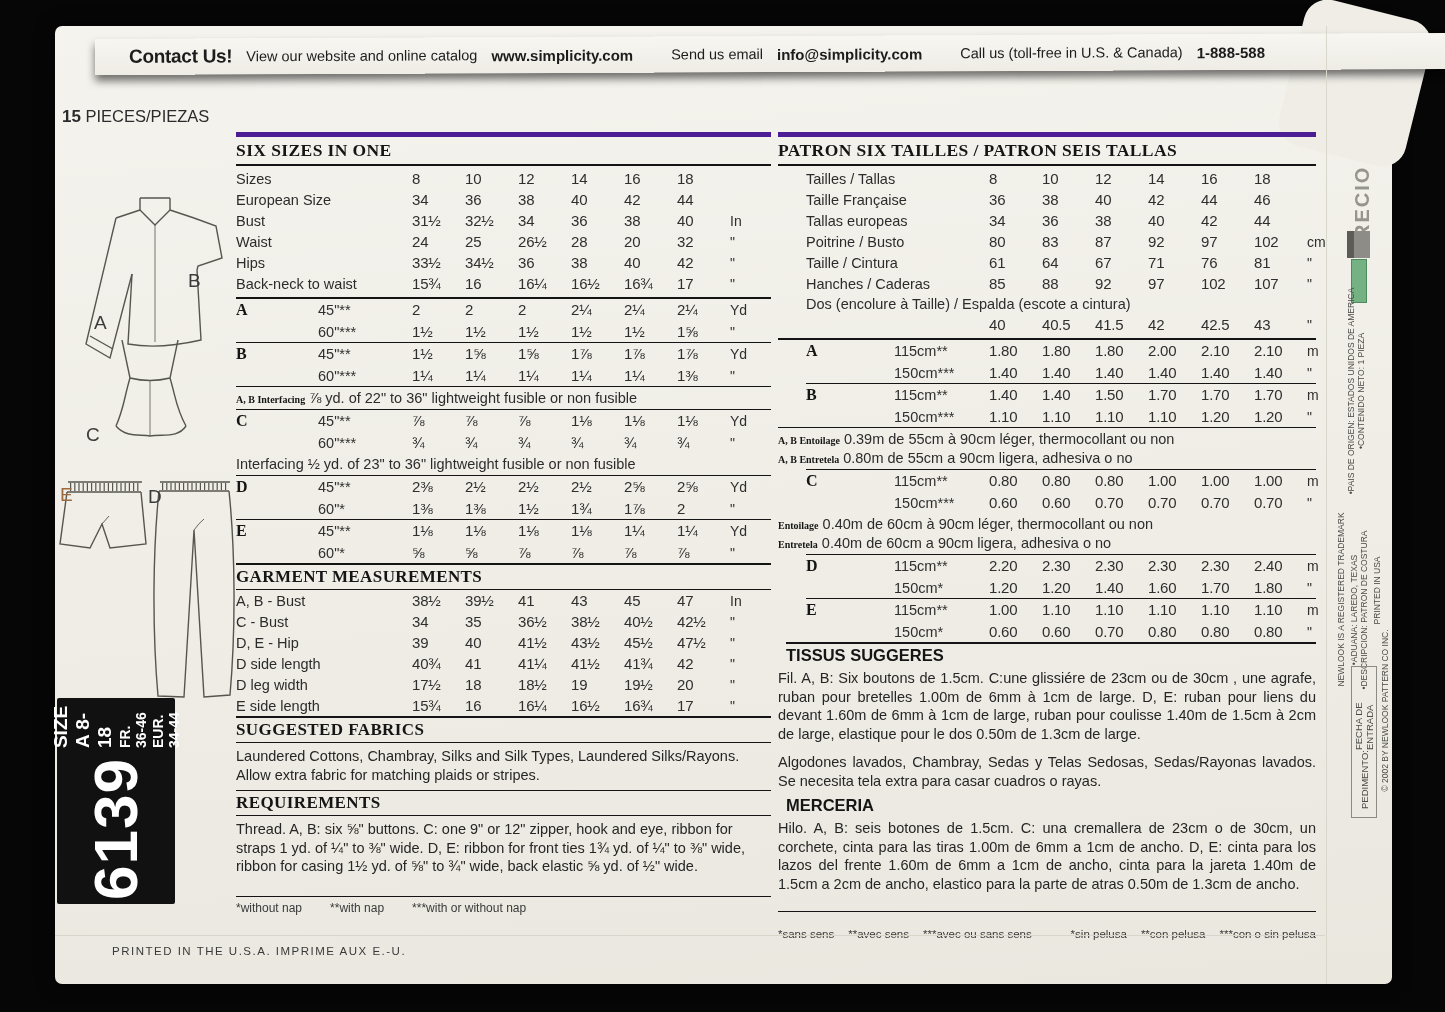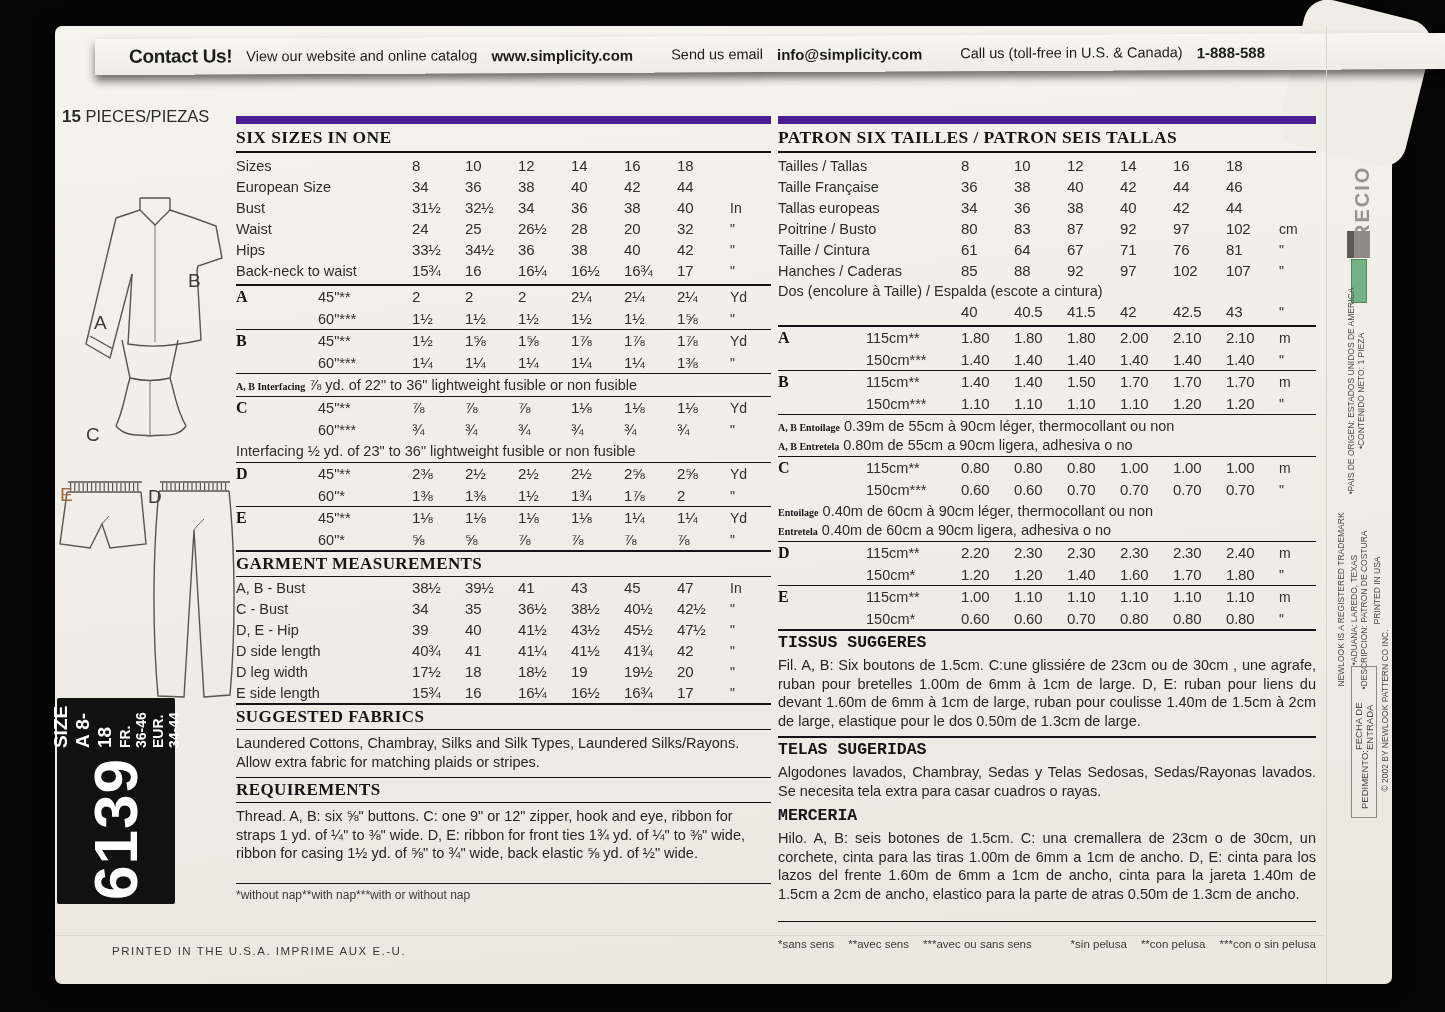--- a/index.html
+++ b/index.html
@@ -46,55 +46,55 @@
   .size-box{position:absolute;left:57px;top:698px;width:118px;height:206px;background:#111;border-radius:2px;}
   .size-box-rot{
     position:absolute;left:17px;top:747px;width:198px;height:108px;
     transform:rotate(-90deg);display:flex;align-items:center;gap:10px;color:#fff;
   }
   .size-box-rot .num{font-size:62px;font-weight:bold;letter-spacing:1px;line-height:100px;}
   .size-box-rot .lines{display:flex;flex-direction:column;gap:1px;font-weight:bold;}
   .size-box-rot .l1{font-size:19px;}
   .size-box-rot .l2{font-size:14px;}
   
-  .col{position:absolute;top:116px;border-top:8px solid #4c1d95;}
+  .col{position:absolute;top:132px;border-top:5px solid #4c1d95;}
   .col-center{left:236px;width:535px;}
   .col-right{left:778px;width:538px;}
   .sec-title{
     font-family:"Liberation Serif","DejaVu Serif",serif;font-weight:bold;
     font-size:17.5px;letter-spacing:.4px;color:#151515;
     border-bottom:2px solid #141414;padding:3px 0 3px;
   }
   .trow{display:grid;grid-template-columns:82px 94px 318px 40px;align-items:baseline;padding:2px 0;}
-  .col-right .trow{grid-template-columns:88px 95px 318px 36px;}
+  .col-right .trow{grid-template-columns:88px 95px 318px 36px;margin-left:28px;}
   .cells{display:grid;grid-template-columns:repeat(6,53px);}
   .cell{font-size:15px;color:#2f2f2f;letter-spacing:-.2px;}
   .c-label{font-size:14.5px;white-space:nowrap;color:#2c2c2c;}
   .c-width{font-size:14.5px;color:#2f2f2f;white-space:nowrap;}
   .c-unit{font-size:14px;color:#2f2f2f;}
   .yard .c-label{font-family:"Liberation Serif","DejaVu Serif",serif;font-weight:bold;font-size:16px;color:#151515;}
   .sizes{border-bottom:2px solid #141414;padding:2px 0 3px;}
   .trow.sep{border-top:1.5px solid #141414;}
   .note{font-size:14.5px;padding:3px 0;color:#2c2c2c;}
   .note b{font-family:"Liberation Serif","DejaVu Serif",serif;font-size:10px;color:#151515;margin-right:4px;}
   .note.rt{border-top:1.5px solid #141414;}
   .subhead{
     font-family:"Liberation Serif","DejaVu Serif",serif;font-weight:bold;
     font-size:17px;letter-spacing:.4px;color:#151515;
     border-top:2.5px solid #141414;border-bottom:1.5px solid #141414;padding:2px 0;
   }
   .subhead.thin{border-top-width:1.5px;}
   .para{font-size:14.5px;line-height:18.5px;padding:4px 0 6px;color:#262626;}
   .para.just{text-align:justify;}
   .rhead{
-    font-family:Liberation Mono, monospace;font-weight:bold;
-    font-size:16.5px;color:#151515;padding-top:2px;
+    font-family:Liberation Sans, sans-serif;font-weight:bold;
+    font-size:16.5px;color:#151515;padding-top:2px;margin-left:8px;
   }
   .rhead.rule{border-top:2.5px solid #141414;}
-  .fnline{display:flex;border-top:1.5px solid #141414;margin-top:14px;padding-top:4px;font-size:12px;color:#3a3a3a;}
+  .fnline{display:flex;gap:28px;border-top:1.5px solid #141414;margin-top:14px;padding-top:4px;font-size:12px;color:#3a3a3a;}
   .fnwrap{display:flex;justify-content:space-between;border-top:1.5px solid #141414;margin-top:12px;padding-top:16px;}
   .fngrp{display:flex;gap:14px;font-size:11.5px;color:#3a3a3a;}
   
   .strip{position:absolute;left:1326px;top:26px;width:66px;height:958px;border-left:1px solid #d9d6cc;}
   .rot{position:absolute;transform:rotate(-90deg);white-space:nowrap;text-align:center;}
   .precio{width:110px;height:22px;left:1307px;top:199px;font-size:20px;font-weight:bold;letter-spacing:2px;color:#97948c;}
   .blk-gray{position:absolute;left:1347px;top:231px;width:16px;height:27px;background:#8d8c87;border-left:7px solid #5c5b56;}
   .blk-green{position:absolute;left:1351px;top:259px;width:14px;height:42px;background:#74b183;border:1px solid #4e8a5e;}
   .tiny{font-size:8.5px;color:#4a4a48;line-height:10px;}
   .pedi-box{
@@ -802,21 +802,20 @@
           <span class="cell">0.80</span>
         </span>
         <span class="c-unit">"</span>
       </div>
     </div>
 
   <div class="rhead rule">TISSUS SUGGERES</div>
 
   <div class="para just">Fil. A, B: Six boutons de 1.5cm. C:une glissiére de 23cm ou de 30cm , une agrafe, ruban pour bretelles 1.00m de 6mm à 1cm de large. D, E: ruban pour liens du devant 1.60m de 6mm à 1cm de large, ruban pour coulisse 1.40m de 1.5cm à 2cm de large, elastique pour le dos 0.50m de 1.3cm de large.</div>
 
-  <div class="rhead rule">TELAS SUGERIDAS</div>
   <div class="para just">Algodones lavados, Chambray, Sedas y Telas Sedosas, Sedas/Rayonas lavados. Se necesita tela extra para casar cuadros o rayas.</div>
 
   <div class="rhead" style="padding-top:0;">MERCERIA</div>
   <div class="para just">Hilo. A, B: seis botones de 1.5cm. C: una cremallera de 23cm o de 30cm, un corchete, cinta para las tiras 1.00m de 6mm a 1cm de ancho. D, E: cinta para los lazos del frente 1.60m de 6mm a 1cm de ancho, cinta para la jareta 1.40m de 1.5cm a 2cm de ancho, elastico para la parte de atras 0.50m de 1.3cm de ancho.</div>
 
   <div class="fnwrap">
     <div class="fngrp">
 
     <span class="fn">*sans sens</span>
         <span class="fn">**avec sens</span>

